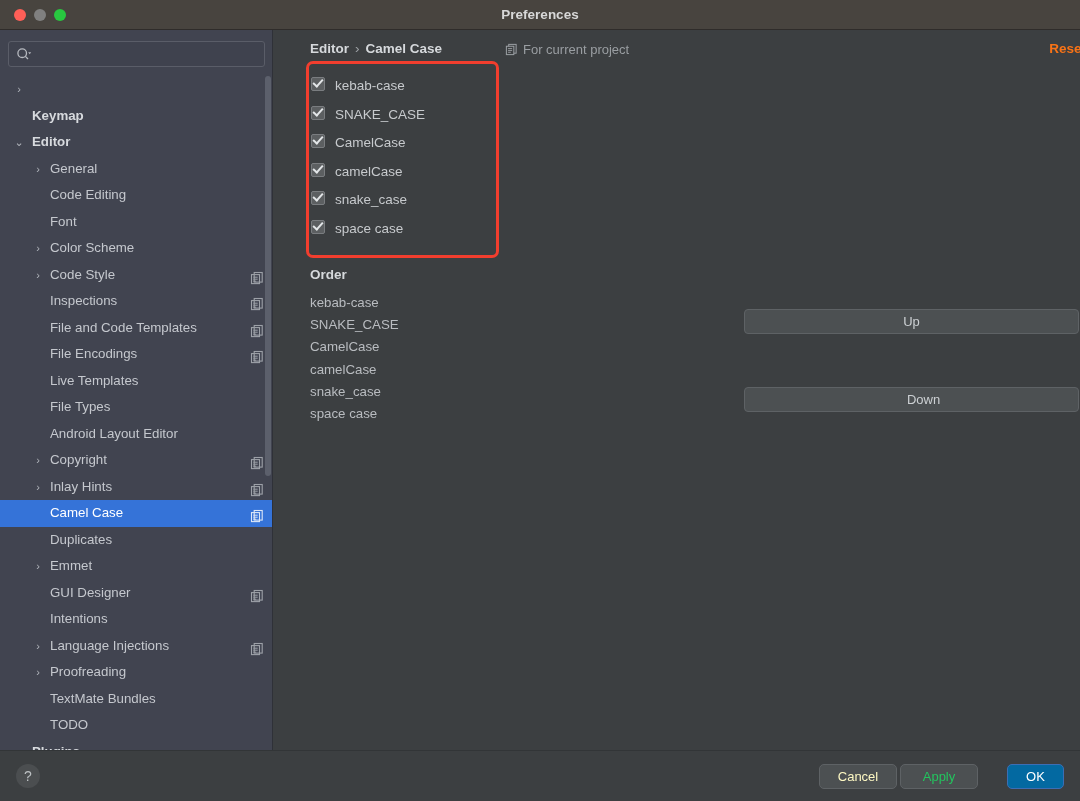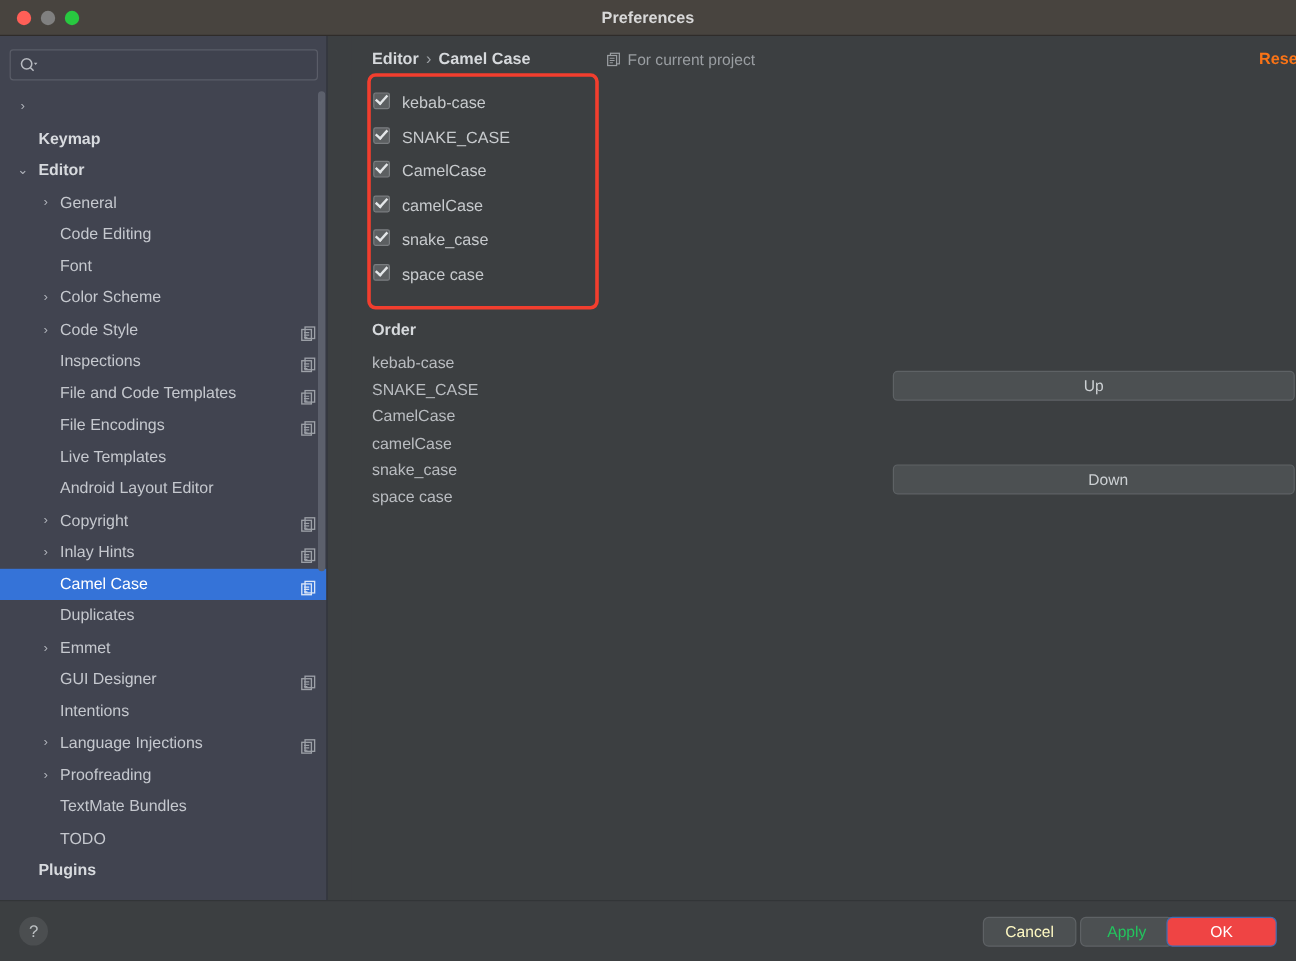--- a/index.html
+++ b/index.html
@@ -173,21 +173,21 @@
     text-align: center; line-height: 24px; cursor: pointer;
   }
   .dlg-btn {
     position: absolute; top: 13px; height: 25px;
     border-radius: 5px; font-size: 13px; cursor: pointer;
     font-family: "Liberation Sans", sans-serif;
     text-align: center; line-height: 23px;
   }
   .btn-cancel { right: 183px; width: 78px; background: #4c5052; border: 1px solid #5e6265; color: #fef9c3; }
   .btn-apply  { right: 102px; width: 78px; background: #4c5052; border: 1px solid #5e6265; color: #22c55e; }
-  .btn-ok     { right: 16px;  width: 92px; background: #ef4444; border: 1px solid #3c6eb4; color: #ffffff; }
+  .btn-ok     { right: 16px;  width: 57px; background: #0369a1; border: 1px solid #3c6eb4; color: #ffffff; }
 </style>
 </head>
 <body>
 
 <div class="window">
 
   <div class="titlebar">
     <div class="traffic">
       <div class="dot red"></div>
       <div class="dot yellow"></div>
@@ -278,20 +278,24 @@
               <rect x="4.2" y="1.5" width="8" height="9.6" fill="none" stroke="#9da1a8" stroke-width="1.1"></rect>
               <rect x="1.5" y="3.6" width="8" height="9" fill="none" stroke="#9da1a8" stroke-width="1.1"></rect>
               <line x1="3.3" y1="6.2" x2="7.7" y2="6.2" stroke="#9da1a8" stroke-width="1"></line>
               <line x1="3.3" y1="8.2" x2="7.7" y2="8.2" stroke="#9da1a8" stroke-width="1"></line>
               <line x1="3.3" y1="10.2" x2="6.2" y2="10.2" stroke="#9da1a8" stroke-width="1"></line>
             </svg></span>
         </div>
         <div class="tree-item d1">
           <span class="arrow"></span>
           <span class="lbl">Live Templates</span>
+        </div>
+        <div class="tree-item d1">
+          <span class="arrow"></span>
+          <span class="lbl">File Types</span>
         </div>
         <div class="tree-item d1">
           <span class="arrow"></span>
           <span class="lbl">Android Layout Editor</span>
         </div>
         <div class="tree-item d1">
           <span class="arrow">›</span>
           <span class="lbl">Copyright</span>
           <span class="scope-icon"><svg width="14" height="14" viewBox="0 0 14 14">
               <rect x="4.2" y="1.5" width="8" height="9.6" fill="none" stroke="#9da1a8" stroke-width="1.1"></rect>

